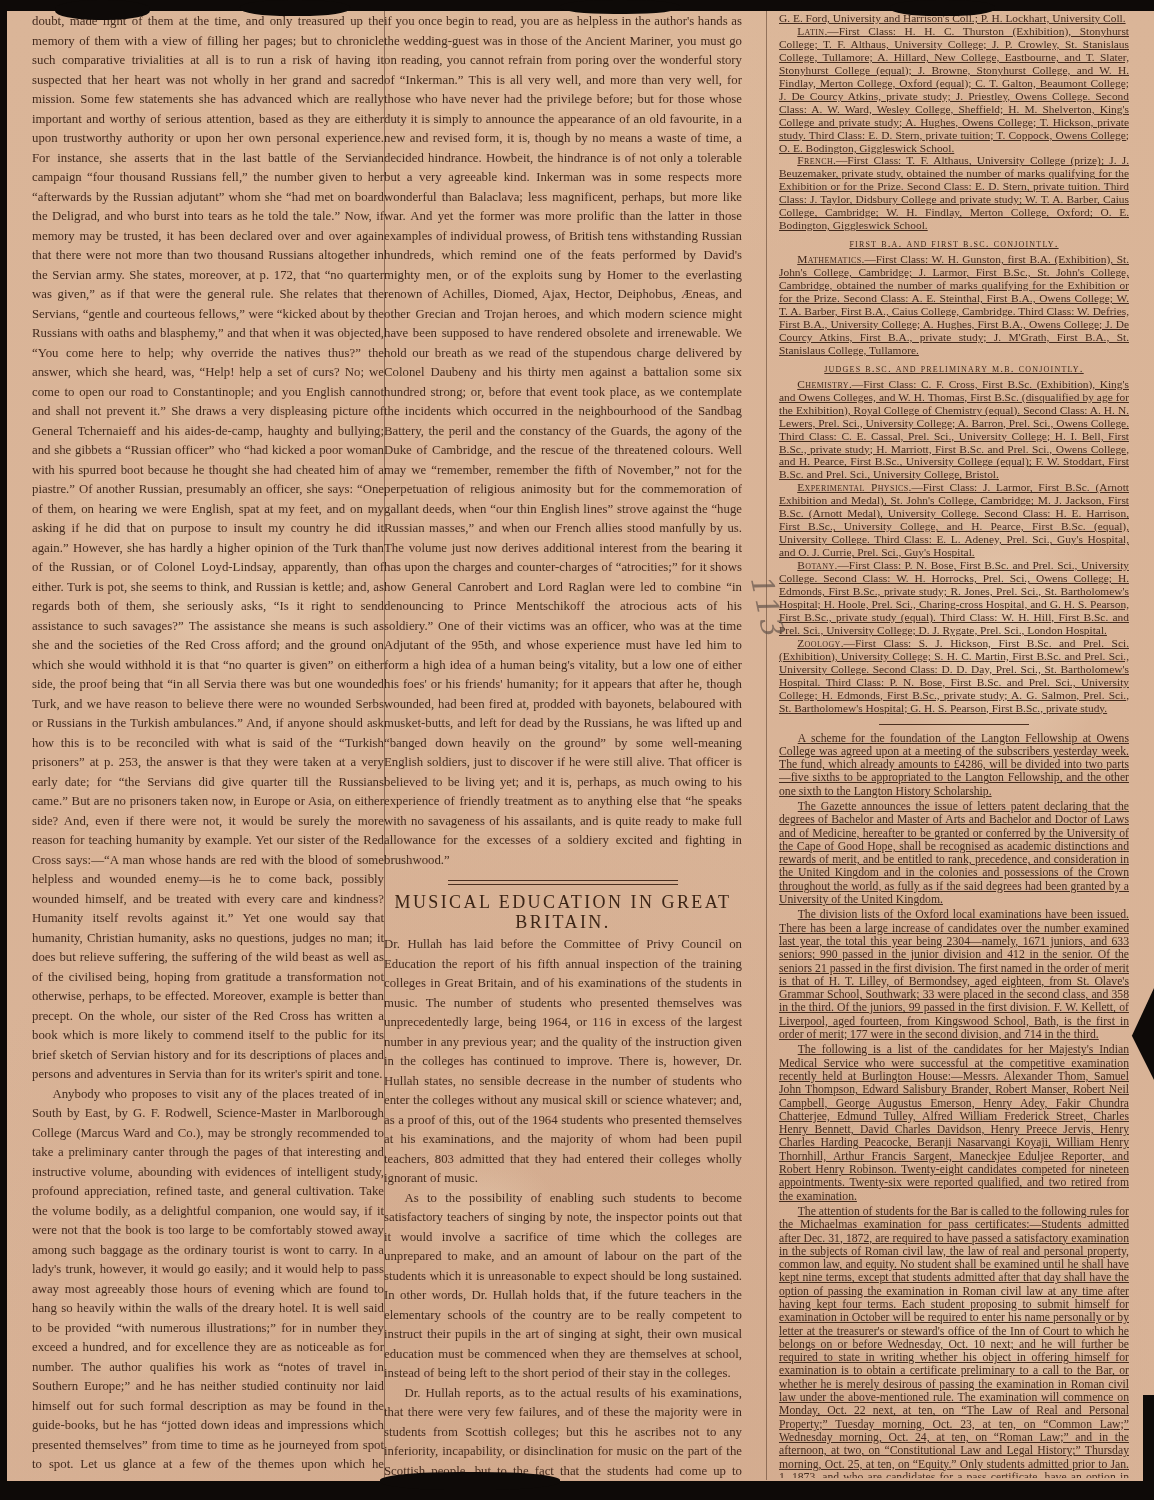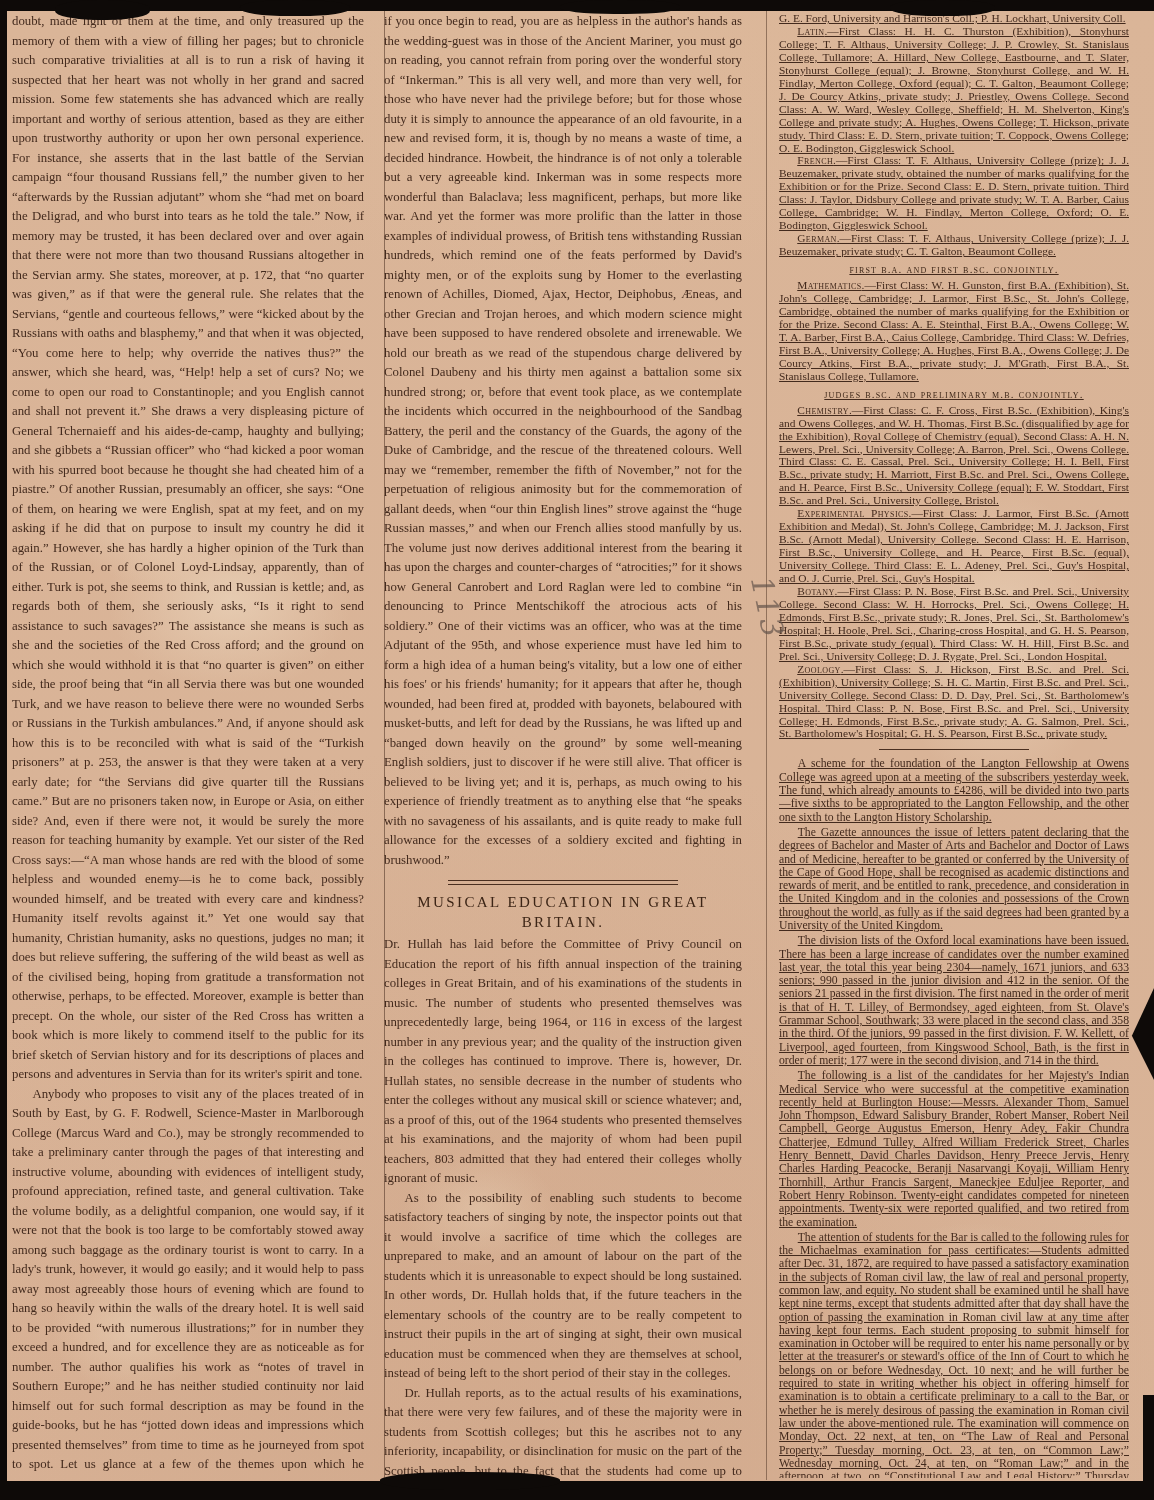--- a/index.html
+++ b/index.html
@@ -14,21 +14,21 @@
       radial-gradient(ellipse 190px 150px at 975px 1330px, rgba(240,220,196,.55), transparent 72%),
       radial-gradient(ellipse 110px 80px at 480px 1210px, rgba(236,214,188,.4), transparent 70%),
       radial-gradient(ellipse 600px 300px at 560px 60px, rgba(226,192,160,.35), transparent 75%),
       radial-gradient(ellipse 800px 900px at 520px 1450px, rgba(197,152,121,.35), transparent 80%),
       linear-gradient(#dab598,#d8b296);}
   .col{position:absolute;top:12px;height:1466px;overflow:hidden;color:#432a1d;
        text-align:justify;}
   .col p{margin:0;}
   .big{font-size:12.8px;line-height:19.5px;word-spacing:.02em;}
   .big p.ind{text-indent:1.6em;}
-  .headline{font-size:15px;letter-spacing:2.4px;text-align:center;color:#3c2516;
+  .headline{font-size:18px;letter-spacing:2.4px;text-align:center;color:#3c2516;
             margin:2px 0 3px 0 !important;text-indent:0 !important;font-weight:normal;}
   .dblrule{width:230px;margin:10px auto 8px auto;border-top:1.5px solid #4a2f20;
            border-bottom:1px solid #4a2f20;height:3px;}
   .smallcol{font-size:11.4px;line-height:12.95px;text-decoration:underline;}
   .smallcol p.ind{text-indent:1.6em;}
   .subhead{text-align:center;font-variant:small-caps;letter-spacing:1.2px;font-size:11px;
            margin:5px 0 3px 0 !important;text-indent:0 !important;color:#3e2718;}
   .lead{font-variant:small-caps;letter-spacing:.4px;}
   .newsblock{font-size:11.7px;line-height:13.3px;}
   .newsblock p.ind{text-indent:1.6em;margin-top:2px;}
@@ -46,21 +46,21 @@
   .edge-right-low{left:1143px;top:1395px;width:11px;height:100px;background:#0e0a08;}
   .pencil{position:absolute;left:736px;top:590px;font-size:30px;color:rgba(98,82,74,.7);
         font-style:italic;transform:rotate(78deg);letter-spacing:2px;font-family:"DejaVu Serif",serif;}
 </style>
 </head>
 <body>
 
 <div class="page">
   <div class="paper"></div>
 
-  <div class="col big" style="left:12px;width:352px;font-family:Liberation Serif, serif;">
+  <div class="col big" style="left:32px;width:352px;font-family:Liberation Serif, serif;">
     <p>doubt, made light of them at the time, and only treasured up the memory of them with a view of filling her pages; but to chronicle such comparative trivialities at all is to run a risk of having it suspected that her heart was not wholly in her grand and sacred mission. Some few statements she has advanced which are really important and worthy of serious attention, based as they are either upon trustworthy authority or upon her own personal experience. For instance, she asserts that in the last battle of the Servian campaign “four thousand Russians fell,” the number given to her “afterwards by the Russian adjutant” whom she “had met on board the Deligrad, and who burst into tears as he told the tale.” Now, if memory may be trusted, it has been declared over and over again that there were not more than two thousand Russians altogether in the Servian army. She states, moreover, at p. 172, that “no quarter was given,” as if that were the general rule. She relates that the Servians, “gentle and courteous fellows,” were “kicked about by the Russians with oaths and blasphemy,” and that when it was objected, “You come here to help; why override the natives thus?” the answer, which she heard, was, “Help! help a set of curs? No; we come to open our road to Constantinople; and you English cannot and shall not prevent it.” She draws a very displeasing picture of General Tchernaieff and his aides-de-camp, haughty and bullying; and she gibbets a “Russian officer” who “had kicked a poor woman with his spurred boot because he thought she had cheated him of a piastre.” Of another Russian, presumably an officer, she says: “One of them, on hearing we were English, spat at my feet, and on my asking if he did that on purpose to insult my country he did it again.” However, she has hardly a higher opinion of the Turk than of the Russian, or of Colonel Loyd-Lindsay, apparently, than of either. Turk is pot, she seems to think, and Russian is kettle; and, as regards both of them, she seriously asks, “Is it right to send assistance to such savages?” The assistance she means is such as she and the societies of the Red Cross afford; and the ground on which she would withhold it is that “no quarter is given” on either side, the proof being that “in all Servia there was but one wounded Turk, and we have reason to believe there were no wounded Serbs or Russians in the Turkish ambulances.” And, if anyone should ask how this is to be reconciled with what is said of the “Turkish prisoners” at p. 253, the answer is that they were taken at a very early date; for “the Servians did give quarter till the Russians came.” But are no prisoners taken now, in Europe or Asia, on either side? And, even if there were not, it would be surely the more reason for teaching humanity by example. Yet our sister of the Red Cross says:—“A man whose hands are red with the blood of some helpless and wounded enemy—is he to come back, possibly wounded himself, and be treated with every care and kindness? Humanity itself revolts against it.” Yet one would say that humanity, Christian humanity, asks no questions, judges no man; it does but relieve suffering, the suffering of the wild beast as well as of the civilised being, hoping from gratitude a transformation not otherwise, perhaps, to be effected. Moreover, example is better than precept. On the whole, our sister of the Red Cross has written a book which is more likely to commend itself to the public for its brief sketch of Servian history and for its descriptions of places and persons and adventures in Servia than for its writer's spirit and tone.</p>
     <p class="ind">Anybody who proposes to visit any of the places treated of in South by East, by G. F. Rodwell, Science-Master in Marlborough College (Marcus Ward and Co.), may be strongly recommended to take a preliminary canter through the pages of that interesting and instructive volume, abounding with evidences of intelligent study, profound appreciation, refined taste, and general cultivation. Take the volume bodily, as a delightful companion, one would say, if it were not that the book is too large to be comfortably stowed away among such baggage as the ordinary tourist is wont to carry. In a lady's trunk, however, it would go easily; and it would help to pass away most agreeably those hours of evening which are found to hang so heavily within the walls of the dreary hotel. It is well said to be provided “with numerous illustrations;” for in number they exceed a hundred, and for excellence they are as noticeable as for number. The author qualifies his work as “notes of travel in Southern Europe;” and he has neither studied continuity nor laid himself out for such formal description as may be found in the guide-books, but he has “jotted down ideas and impressions which presented themselves” from time to time as he journeyed from spot to spot. Let us glance at a few of the themes upon which he discourses. He commences with his “general impressions of Northern Italy;” and, on his way thither, he has an opportunity of judging whether he shall side with those who find the passage through the tunnel of Mont Cenis oppressive or with those who do not. It is a disputed point; and it is pleasant to be able to agree with him that the tunnel “is perfectly ventilated,” and that “no discomfort is experienced in passing through it.” The many celebrated Italian cities, of course, furnish him with many an occasion for expressing his views and sentiments, and for an unpretentious exhibition of his learning; and it is astonishing that he should have been able to invest an old subject with so much novelty. It is not everybody who will agree with him, however, that “the Campo Santo of Pisa is certainly the most remarkable and beautiful cemetery in Italy.” If the pre-eminence in remarkability be granted, yet, especially if site and the consequent prospect count for anything in the choice, the cemetery at Genoa is not unlikely to be preferred for sheer beauty. Monte Cassino and its monastery evidently engraved themselves upon his heart; and he opines that, if a certain combination, which he mentions, of honourable conditions, “conduce most to individual happiness, and to the sum total of earthly felicity,” then “the monks of Monte Cassino must be the happiest of men.” Indeed, they seem to have inspired him to an outburst of blank verse; at any rate, the pages so filled are not attributed to any hand but his. Then follows a chapter concerning Naples, a chapter to which some of the most striking among the illustrations are attached. After this we are carried off to Messina, Taormina, Catania, Syracuse, Palermo, and Girgenti, Athens, and Cairo. As regards Girgenti, he made it his business to test “the acoustic peculiarity of the cathedral, which has given rise to a good story,” a story connected with “the priest in absolution,” and he comes to the conclusion that the story, like most good stories, must have owed its origin rather to a good invention than to truth. In the chapter relating to Athens the</p>
   </div>
 
   <div class="vrule" style="left:384px;"></div>
 
   <div class="col big" style="left:384px;width:358px;">
     <p>if you once begin to read, you are as helpless in the author's hands as the wedding-guest was in those of the Ancient Mariner, you must go on reading, you cannot refrain from poring over the wonderful story of “Inkerman.” This is all very well, and more than very well, for those who have never had the privilege before; but for those whose duty it is simply to announce the appearance of an old favourite, in a new and revised form, it is, though by no means a waste of time, a decided hindrance. Howbeit, the hindrance is of not only a tolerable but a very agreeable kind. Inkerman was in some respects more wonderful than Balaclava; less magnificent, perhaps, but more like war. And yet the former was more prolific than the latter in those examples of individual prowess, of British tens withstanding Russian hundreds, which remind one of the feats performed by David's mighty men, or of the exploits sung by Homer to the everlasting renown of Achilles, Diomed, Ajax, Hector, Deiphobus, Æneas, and other Grecian and Trojan heroes, and which modern science might have been supposed to have rendered obsolete and irrenewable. We hold our breath as we read of the stupendous charge delivered by Colonel Daubeny and his thirty men against a battalion some six hundred strong; or, before that event took place, as we contemplate the incidents which occurred in the neighbourhood of the Sandbag Battery, the peril and the constancy of the Guards, the agony of the Duke of Cambridge, and the rescue of the threatened colours. Well may we “remember, remember the fifth of November,” not for the perpetuation of religious animosity but for the commemoration of gallant deeds, when “our thin English lines” strove against the “huge Russian masses,” and when our French allies stood manfully by us. The volume just now derives additional interest from the bearing it has upon the charges and counter-charges of “atrocities;” for it shows how General Canrobert and Lord Raglan were led to combine “in denouncing to Prince Mentschikoff the atrocious acts of his soldiery.” One of their victims was an officer, who was at the time Adjutant of the 95th, and whose experience must have led him to form a high idea of a human being's vitality, but a low one of either his foes' or his friends' humanity; for it appears that after he, though wounded, had been fired at, prodded with bayonets, belaboured with musket-butts, and left for dead by the Russians, he was lifted up and “banged down heavily on the ground” by some well-meaning English soldiers, just to discover if he were still alive. That officer is believed to be living yet; and it is, perhaps, as much owing to his experience of friendly treatment as to anything else that “he speaks with no savageness of his assailants, and is quite ready to make full allowance for the excesses of a soldiery excited and fighting in brushwood.”</p>
     <div class="dblrule"></div>
     <p class="headline">MUSICAL EDUCATION IN GREAT BRITAIN.</p>
@@ -69,21 +69,20 @@
     <p class="ind">Dr. Hullah reports, as to the actual results of his examinations, that there were very few failures, and of these the majority were in students from Scottish colleges; but this he ascribes not to any inferiority, incapability, or disinclination for music on the part of the Scottish people, but to the fact that the students had come up to Edinburgh, Glasgow, and Aberdeen from distant rural districts, where it is almost impossible to obtain instruction. In the Scottish training colleges, the inspector says that not only is vocal music taught skilfully and zealously, but instrumental music also, and far more systematically and generally than in the English.</p>
 
   </div>
 
   <div class="vrule2" style="left:766px;"></div>
 
   <div class="col smallcol" style="left:779px;width:350px;">
     <p>G. E. Ford, University and Harrison's Coll.; P. H. Lockhart, University Coll.</p>
     <p class="ind"><span class="lead">Latin</span><span>.—First Class: H. H. C. Thurston (Exhibition), Stonyhurst College; T. F. Althaus, University College; J. P. Crowley, St. Stanislaus College, Tullamore; A. Hillard, New College, Eastbourne, and T. Slater, Stonyhurst College (equal); J. Browne, Stonyhurst College, and W. H. Findlay, Merton College, Oxford (equal); C. T. Galton, Beaumont College; J. De Courcy Atkins, private study; J. Priestley, Owens College. Second Class: A. W. Ward, Wesley College, Sheffield; H. M. Shelverton, King's College and private study; A. Hughes, Owens College; T. Hickson, private study. Third Class: E. D. Stern, private tuition; T. Coppock, Owens College; O. E. Bodington, Giggleswick School.</span></p>
     <p class="ind"><span class="lead">French</span><span>.—First Class: T. F. Althaus, University College (prize); J. J. Beuzemaker, private study, obtained the number of marks qualifying for the Exhibition or for the Prize. Second Class: E. D. Stern, private tuition. Third Class: J. Taylor, Didsbury College and private study; W. T. A. Barber, Caius College, Cambridge; W. H. Findlay, Merton College, Oxford; O. E. Bodington, Giggleswick School.</span></p>
-    <p class="ind"><span class="lead">German</span><span>.—First Class: T. F. Althaus, University College (prize); J. J. Beuzemaker, private study; C. T. Galton, Beaumont College.</span></p>
 
     <p class="subhead">first b.a. and first b.sc. conjointly.</p>
     <p class="ind"><span class="lead">Mathematics</span><span>.—First Class: W. H. Gunston, first B.A. (Exhibition), St. John's College, Cambridge; J. Larmor, First B.Sc., St. John's College, Cambridge, obtained the number of marks qualifying for the Exhibition or for the Prize. Second Class: A. E. Steinthal, First B.A., Owens College; W. T. A. Barber, First B.A., Caius College, Cambridge. Third Class: W. Defries, First B.A., University College; A. Hughes, First B.A., Owens College; J. De Courcy Atkins, First B.A., private study; J. M'Grath, First B.A., St. Stanislaus College, Tullamore.</span></p>
 
     <p class="subhead">judges b.sc. and preliminary m.b. conjointly.</p>
     <p class="ind"><span class="lead">Chemistry</span><span>.—First Class: C. F. Cross, First B.Sc. (Exhibition), King's and Owens Colleges, and W. H. Thomas, First B.Sc. (disqualified by age for the Exhibition), Royal College of Chemistry (equal). Second Class: A. H. N. Lewers, Prel. Sci., University College; A. Barron, Prel. Sci., Owens College. Third Class: C. E. Cassal, Prel. Sci., University College; H. I. Bell, First B.Sc., private study; H. Marriott, First B.Sc. and Prel. Sci., Owens College, and H. Pearce, First B.Sc., University College (equal); F. W. Stoddart, First B.Sc. and Prel. Sci., University College, Bristol.</span></p>
     <p class="ind"><span class="lead">Experimental Physics</span><span>.—First Class: J. Larmor, First B.Sc. (Arnott Exhibition and Medal), St. John's College, Cambridge; M. J. Jackson, First B.Sc. (Arnott Medal), University College. Second Class: H. E. Harrison, First B.Sc., University College, and H. Pearce, First B.Sc. (equal), University College. Third Class: E. L. Adeney, Prel. Sci., Guy's Hospital, and O. J. Currie, Prel. Sci., Guy's Hospital.</span></p>
     <p class="ind"><span class="lead">Botany</span><span>.—First Class: P. N. Bose, First B.Sc. and Prel. Sci., University College. Second Class: W. H. Horrocks, Prel. Sci., Owens College; H. Edmonds, First B.Sc., private study; R. Jones, Prel. Sci., St. Bartholomew's Hospital; H. Hoole, Prel. Sci., Charing-cross Hospital, and G. H. S. Pearson, First B.Sc., private study (equal). Third Class: W. H. Hill, First B.Sc. and Prel. Sci., University College; D. J. Rygate, Prel. Sci., London Hospital.</span></p>
     <p class="ind"><span class="lead">Zoology</span><span>.—First Class: S. J. Hickson, First B.Sc. and Prel. Sci. (Exhibition), University College; S. H. C. Martin, First B.Sc. and Prel. Sci., University College. Second Class: D. D. Day, Prel. Sci., St. Bartholomew's Hospital. Third Class: P. N. Bose, First B.Sc. and Prel. Sci., University College; H. Edmonds, First B.Sc., private study; A. G. Salmon, Prel. Sci., St. Bartholomew's Hospital; G. H. S. Pearson, First B.Sc., private study.</span></p>
 

